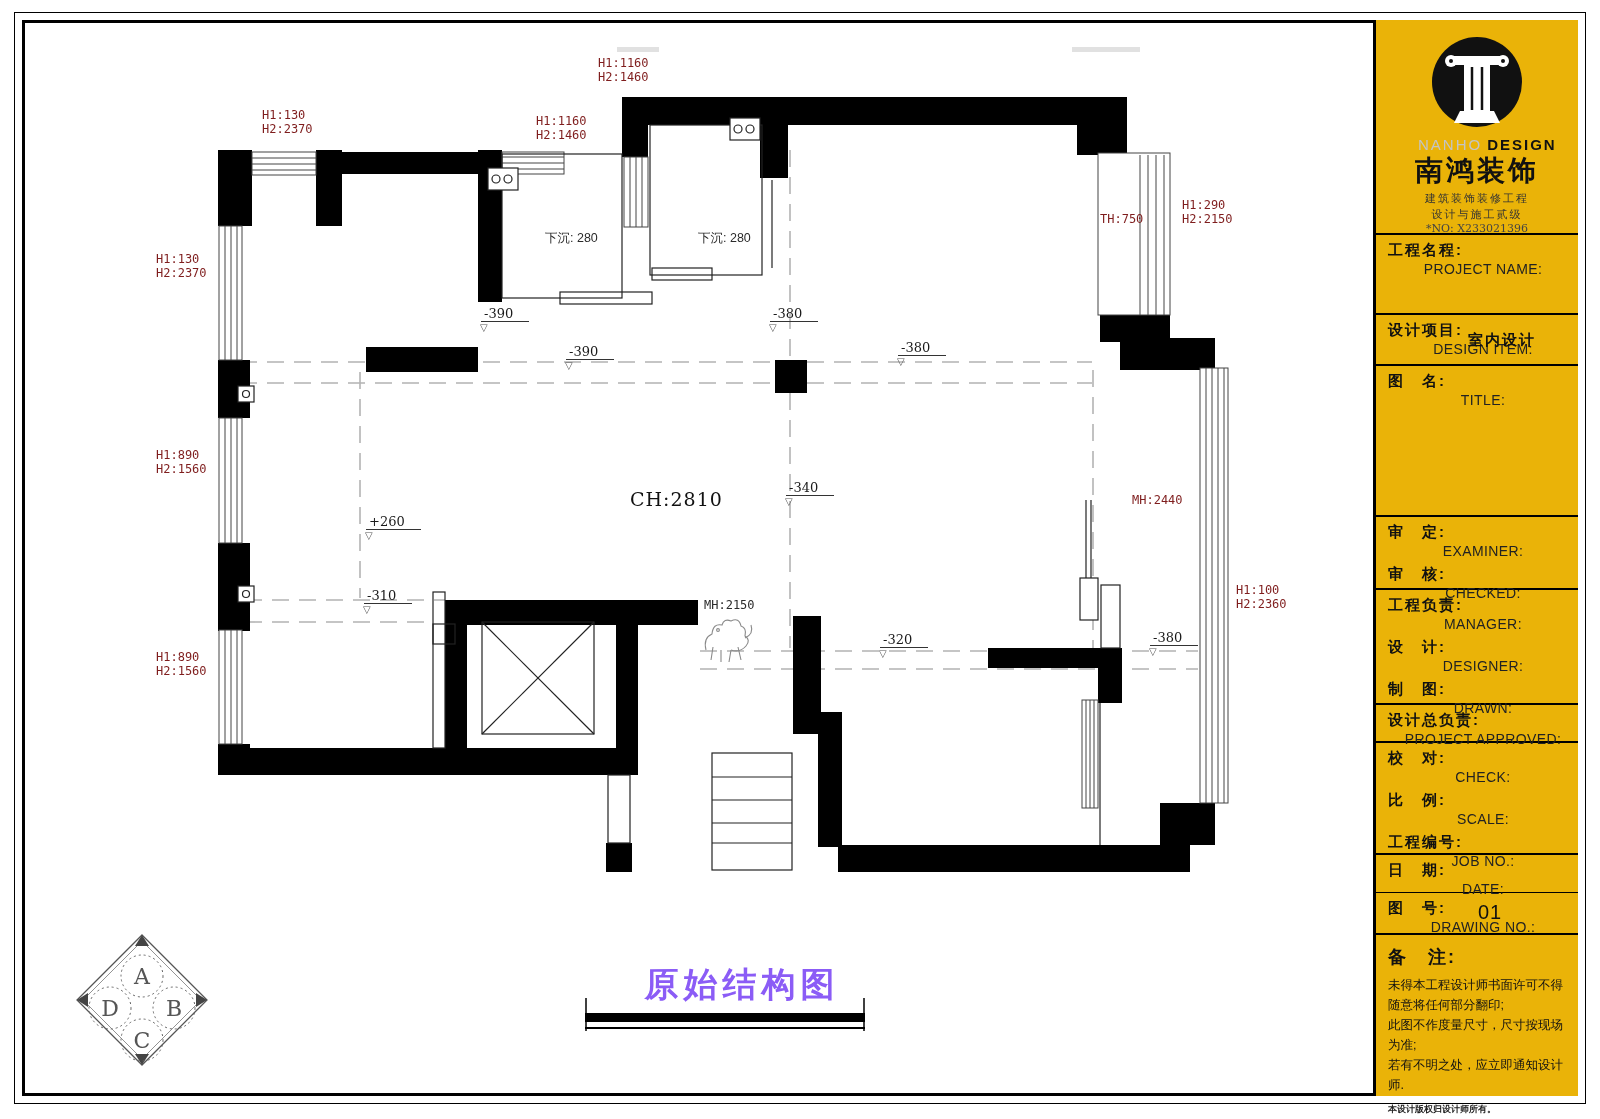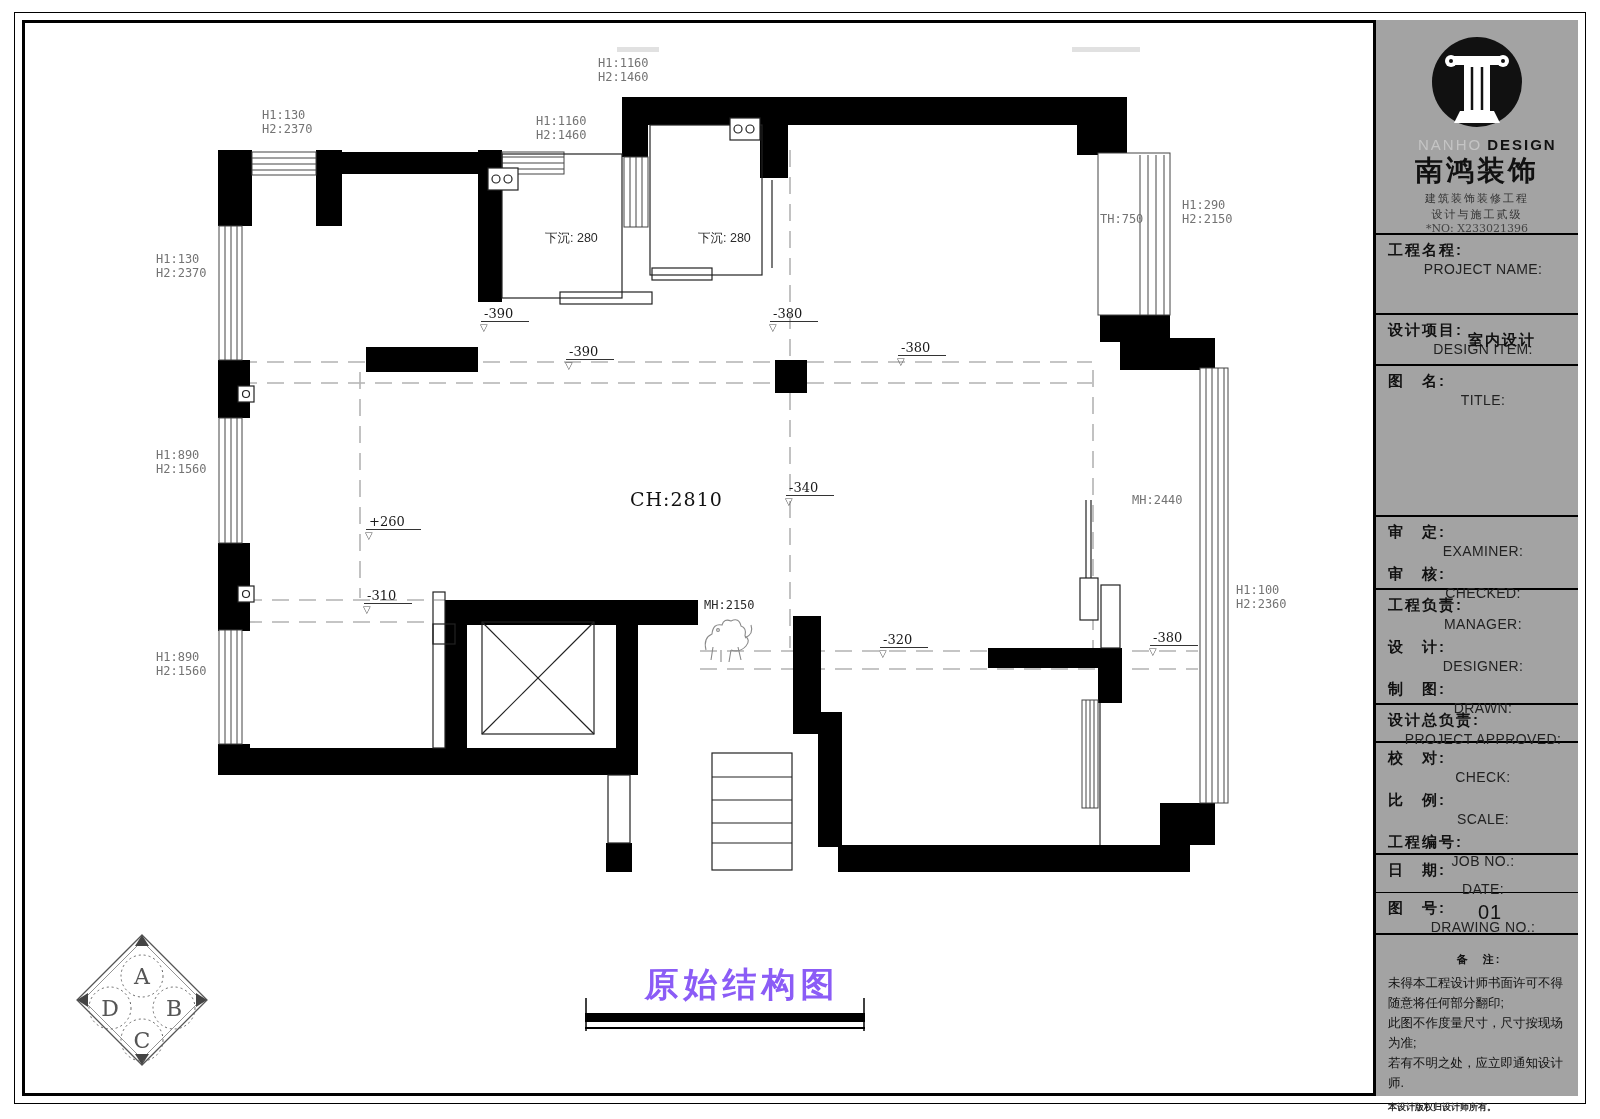--- a/index.html
+++ b/index.html
@@ -9,43 +9,43 @@
   .abs { position:absolute; }
 
   
   .frame-outer { left:14px; top:12px; width:1572px; height:1092px; border:1.5px solid #000; }
   .frame-inner { left:22px; top:20px; width:1556px; height:1076px; border:3px solid #000; }
 
   
   #plan-svg { left:0; top:0; }
 
   
-  .lab { position:absolute; font-family:"DejaVu Sans Mono", monospace; font-size:12px; line-height:14px; color:#737373; white-space:nowrap; }
+  .lab { position:absolute; font-family:"DejaVu Sans Mono", monospace; font-size:12px; line-height:14px; color:#7f1d1d; white-space:nowrap; }
   .lab span { display:block; }
   .lab.dark { color:#2b2b2b; }
   .lab.cjk { font-family:"Liberation Sans", sans-serif; font-size:12.5px; }
   .lvl { position:absolute; font-family:"DejaVu Serif", serif; font-size:13px; color:#1a1a1a;
          border-bottom:1.5px solid #333; padding:0 16px 0 3px; white-space:nowrap; }
   .lvl::after { content:"▽"; position:absolute; left:-1px; bottom:-12px; font-size:10px; color:#555; }
   .chbig { position:absolute; font-family:"DejaVu Serif", serif; font-size:19px; letter-spacing:1px; color:#111; white-space:nowrap; }
 
   
   .plan-title { position:absolute; left:612px; top:962px; width:260px; text-align:center;
                 font-size:34px; font-weight:bold; letter-spacing:5px; color:#8b5cf6; }
 
   
-  #tb { left:1373px; top:20px; width:205px; height:1076px; border-left:3px solid #000; background:#a3a3a3; }
+  #tb { left:1373px; top:20px; width:205px; height:1076px; border-left:3px solid #000; background:#eab308; }
   .tb-box { position:relative; width:100%; border-bottom:2px solid #000; padding:6px 8px 0 12px; }
   .tb-box.thin { border-bottom-width:1.5px; }
   .tb-entry { margin-bottom:6px; }
   .tb-cn { display:block; font-size:15px; font-weight:bold; letter-spacing:2px; color:#111; }
   .tb-en { display:block; font-size:14px; letter-spacing:0.4px; color:#222; margin-left:8px; margin-top:1px;text-align:center; }
   .tb-val-item { position:absolute; left:92px; top:16px; font-size:15px; font-weight:bold; letter-spacing:2px; }
   .tb-val-no { position:absolute; left:102px; top:8px; font-size:20px; letter-spacing:1px; }
-  .rm-title { font-size:11px; font-weight:bold; letter-spacing:2px; margin:11px 0 6px;text-align:center; }
+  .rm-title { font-size:18px; font-weight:bold; letter-spacing:2px; margin:4px 0 6px; }
   .rm-line { font-size:12.5px; line-height:20px; color:#111; }
   .rm-fine { font-size:9px; color:#222; margin-top:8px; font-weight:bold; }
 </style>
 </head>
 <body>
 
 <div id="sheet">
 
   <div class="abs frame-outer"></div>
   <div class="abs frame-inner"></div>

